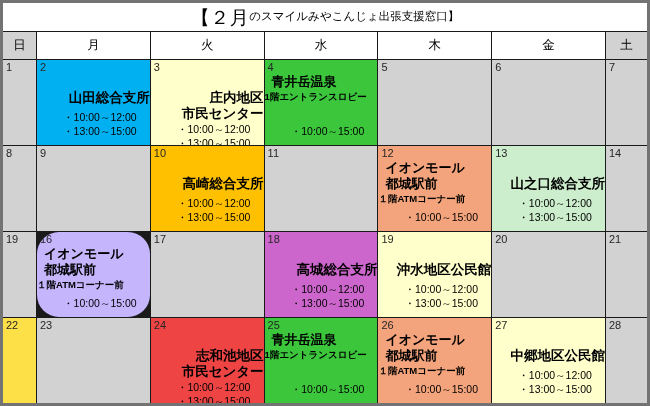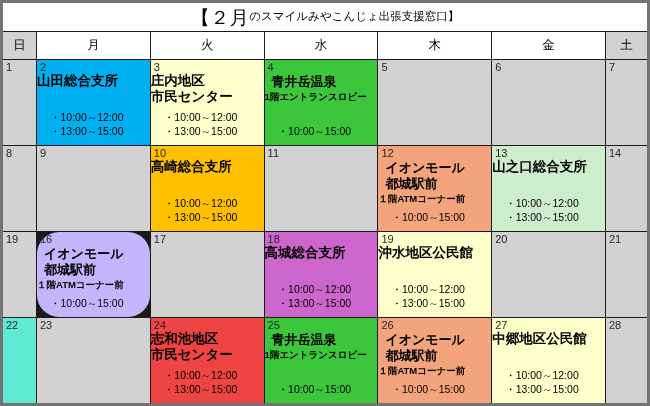--- a/index.html
+++ b/index.html
@@ -44,31 +44,31 @@
   }
   .daynum {
     position:absolute; top:1px; left:3px;
     font-size:11px; line-height:1.15; color:#262626;
   }
   .event {
     position:absolute; left:0; right:0; top:13px; bottom:0;
     display:flex; flex-direction:column;
   }
   .ev-name { font-weight:bold; font-size:13.5px; line-height:1.22; }
-  .event.center .ev-name { text-align:left; margin-top:0; }
+  .event.center .ev-name { text-align:right; margin-top:17px; }
   .event.left   .ev-name { text-align:left; padding-left:7px; margin-top:1px; font-size:13px; }
   .ev-sub {
     font-weight:bold; font-size:9.5px; line-height:1.2;
     margin-top:1px; white-space:nowrap;
   }
   .ev-times {
     margin-top:auto; margin-bottom:6px;
     padding-left:13px;
     font-size:10.5px; line-height:1.32;
-    text-align:left; white-space:nowrap;
+    text-align:center; white-space:nowrap;
   }
 </style>
 </head>
 <body>
 
 <div class="calendar">
   <div class="title">
     <span class="title-big">【２月</span>
       <span class="title-small">のスマイルみやこんじょ出張支援窓口】</span>
   </div>
@@ -220,21 +220,21 @@
             <div>・13:00～15:00</div>
           </div>
         </div>
       </div>
       <div class="cell" style="background: rgb(210, 210, 210); text-align: center;">
         <div class="daynum">20</div>
       </div>
       <div class="cell" style="background: rgb(210, 210, 210);">
         <div class="daynum">21</div>
       </div>
-      <div class="cell" style="background: #5eead4;">
+      <div class="cell" style="background: #fde047;">
         <div class="daynum">22</div>
       </div>
       <div class="cell" style="background: rgb(210, 210, 210);">
         <div class="daynum">23</div>
       </div>
       <div class="cell" style="background: #ef4444;">
         <div class="daynum">24</div>
         <div class="event center">
           <div class="ev-name">
             <div>志和池地区</div>

